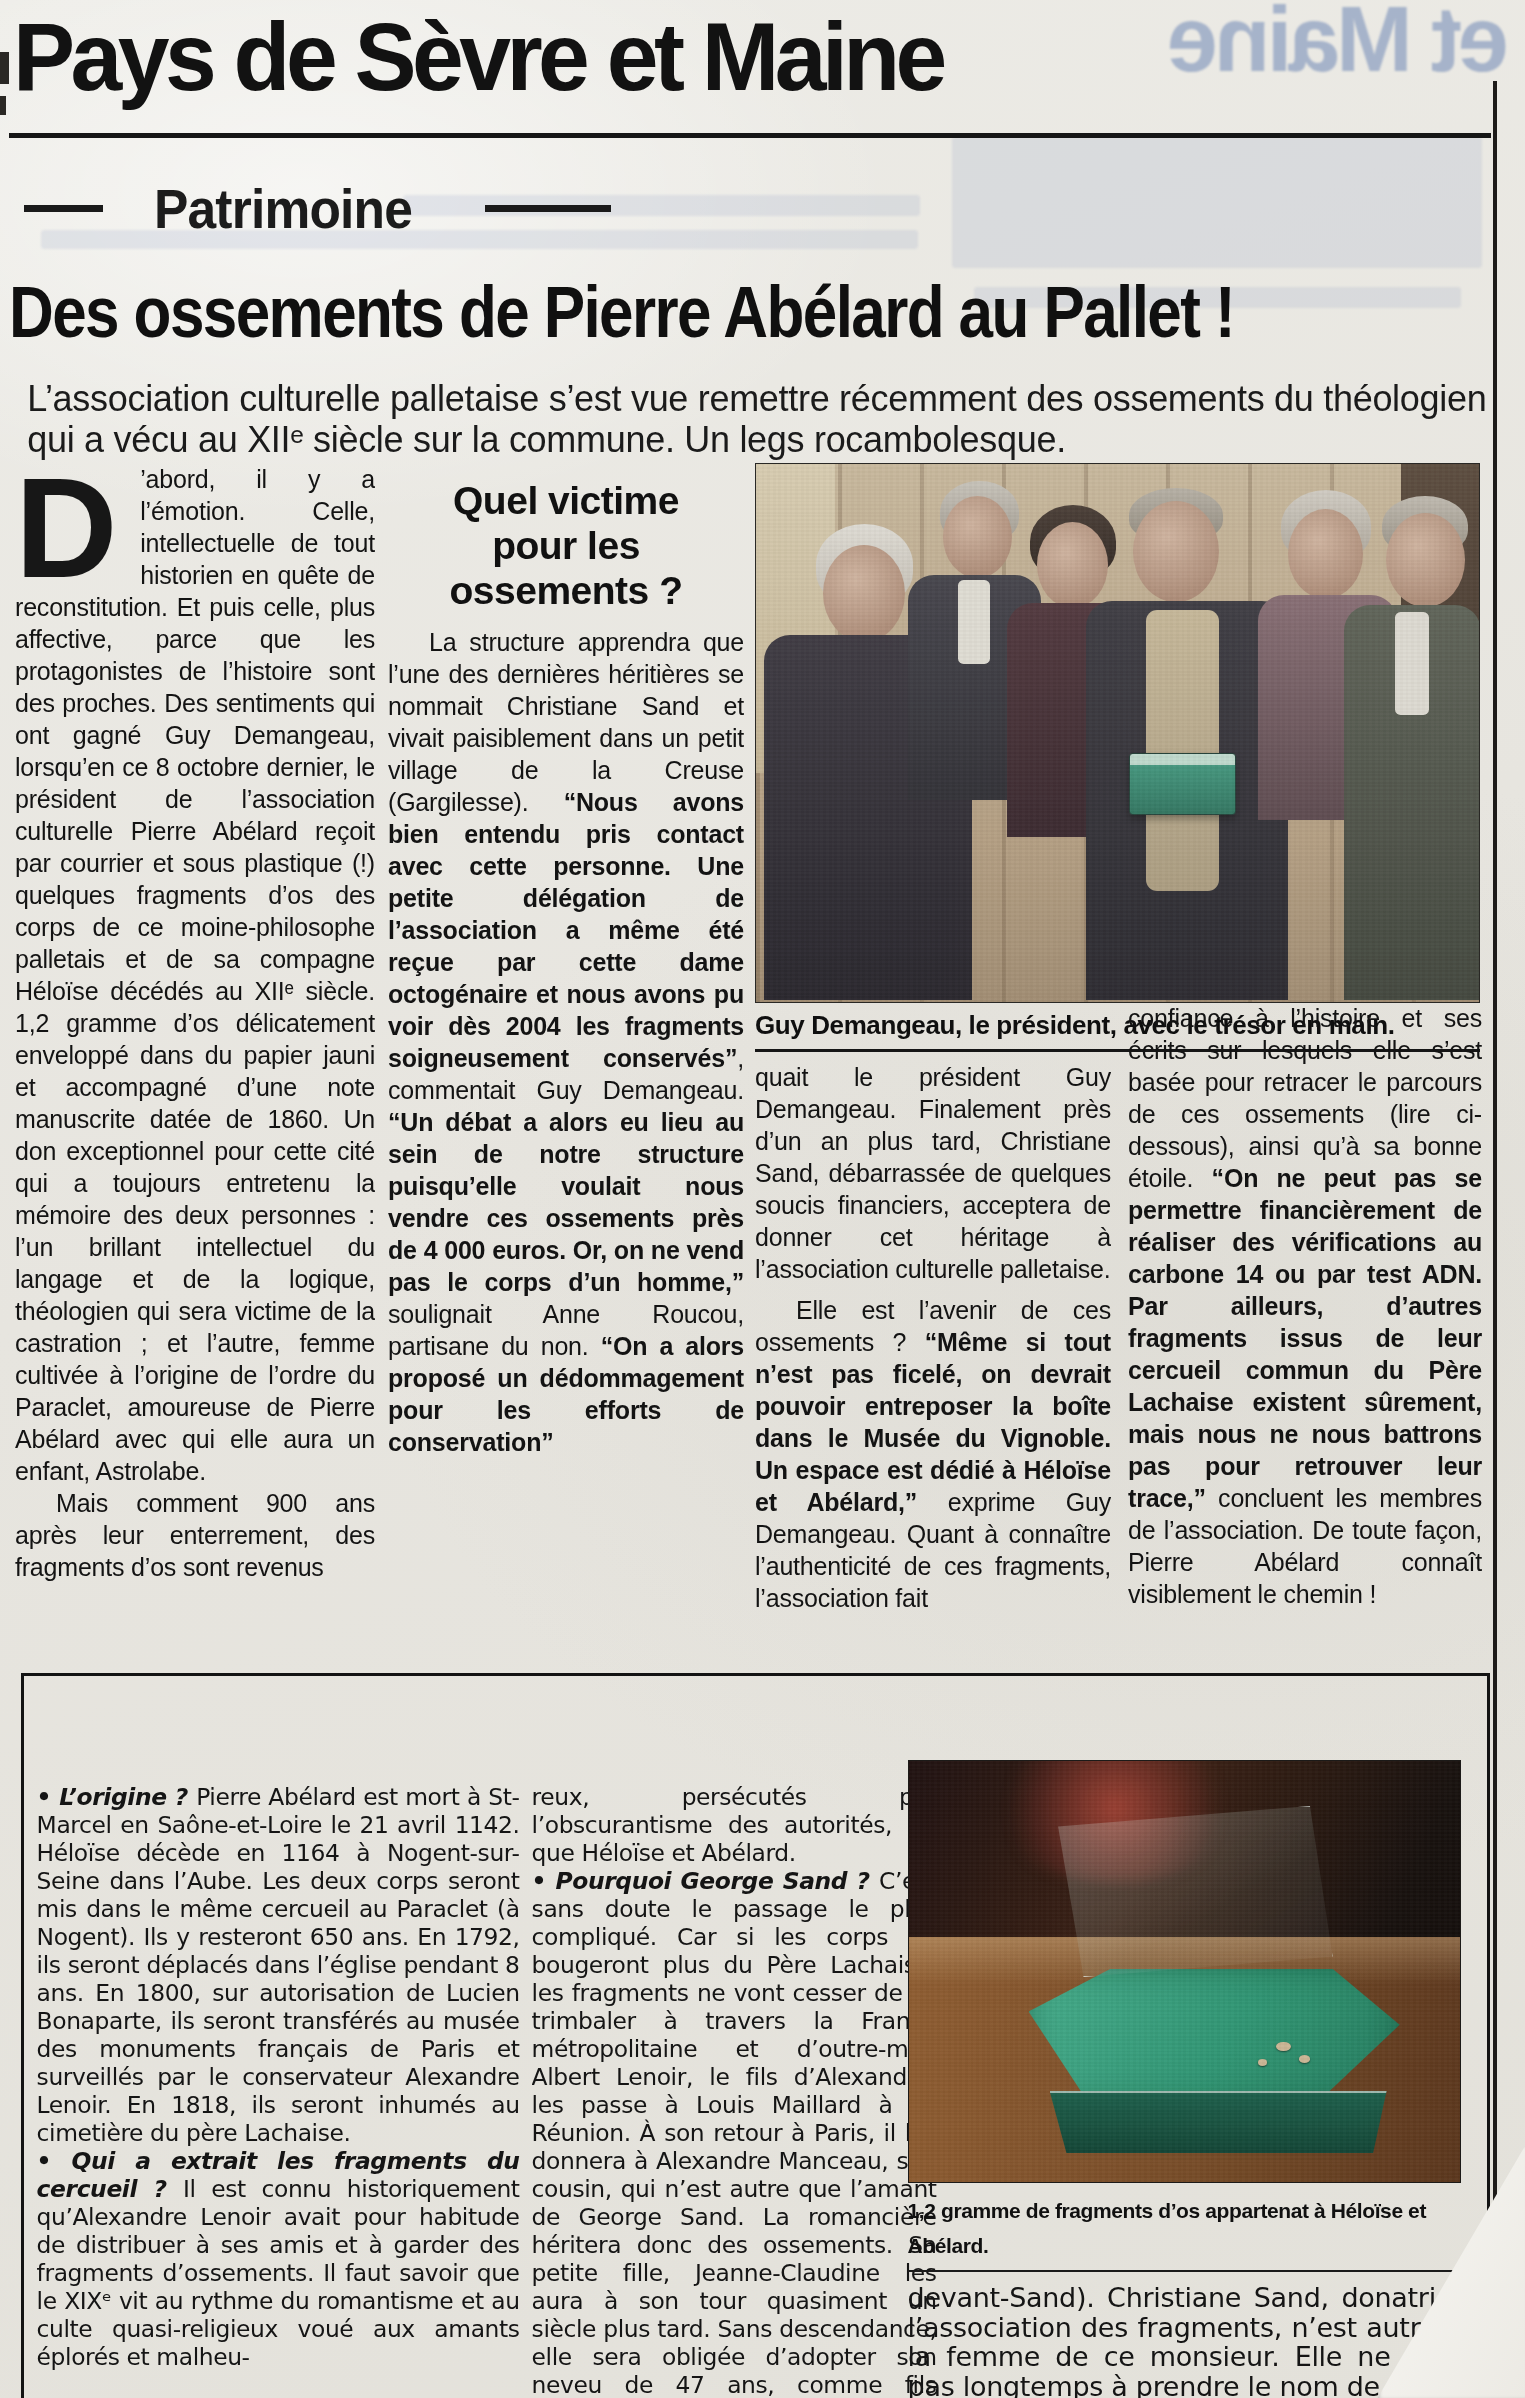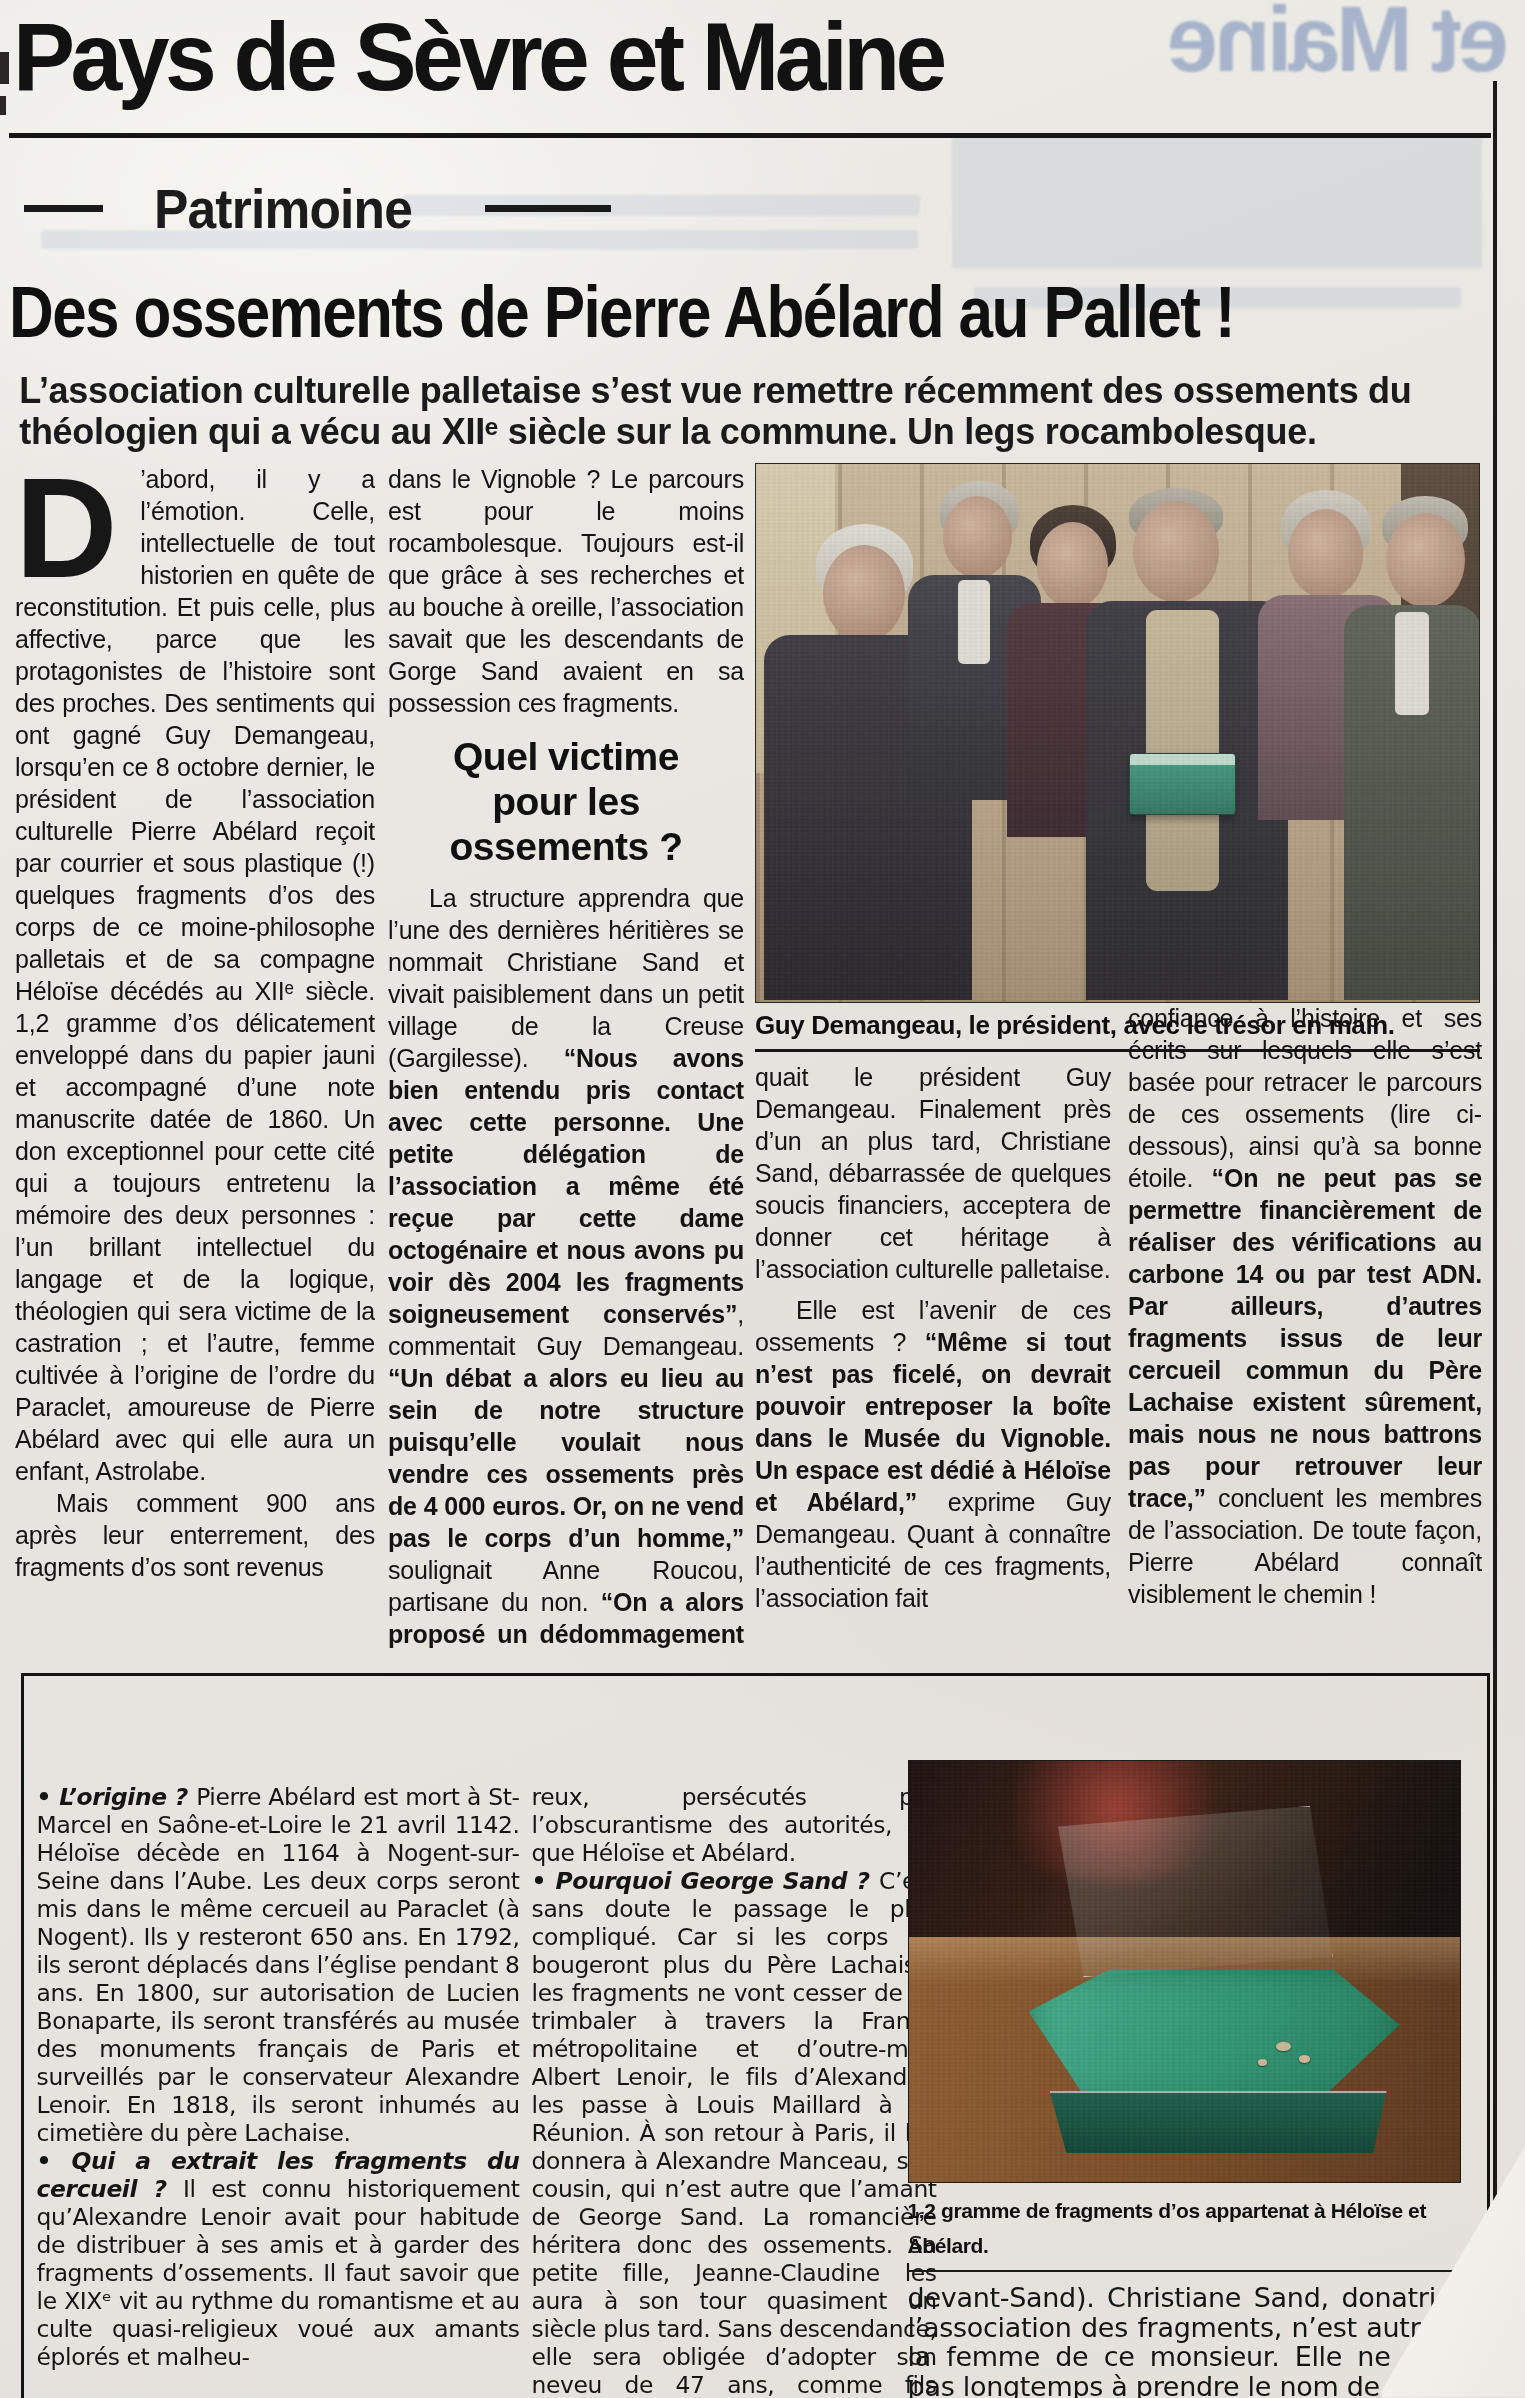--- a/index.html
+++ b/index.html
@@ -30,22 +30,22 @@
   .kicker .kword{
     font-size:56px;font-weight:bold;letter-spacing:-0.9px;color:#1c1c1c;
     transform:scaleX(.92);transform-origin:0 50%;white-space:nowrap;
   }
   .headline{
     position:absolute;left:9.4px;top:270px;margin:0;
     font-size:73px;font-weight:bold;letter-spacing:-1.9px;white-space:nowrap;color:#101010;
   }
   .headline .squeeze{display:inline-block;transform:scaleX(.85);transform-origin:0 0;}
   .standfirst{
-    position:absolute;left:11.2px;top:362px;width:1492px;margin:8px;
-    font-size:36px;line-height:41px;font-weight:700;color:#1b1b1b;letter-spacing:-0.3px;
+    position:absolute;left:11.2px;top:362px;width:1492px;margin:16px;
+    font-size:36px;line-height:41px;font-weight:400;color:#1b1b1b;letter-spacing:-0.3px;
   }
   
   .col{position:absolute;text-align:justify;font-size:25px;line-height:32px;letter-spacing:-0.2px;color:#131313;overflow:hidden;}
   .col p{margin:0;}
   .col p.gap{margin-top:9.4px;}
   .ind{text-indent:41px;}
   .col b{font-weight:bold;}
   .dropcap{
     float:left;font-size:142px;line-height:114px;font-weight:bold;color:#171717;
     width:114px;margin:7.5px 11.2px 5.6px 0;
@@ -172,21 +172,20 @@
 
   <h2 class="headline"><span class="squeeze">Des ossements de Pierre Abélard au Pallet !</span></h2>
   <p class="standfirst">L’association culturelle palletaise s’est vue remettre récemment des ossements du théologien qui a vécu au XIIᵉ siècle sur la commune. Un legs rocambolesque.</p>
 
   <div class="col col1">
     <p><span class="dropcap">D</span><span>’abord, il y a l’émotion. Celle, intellectuelle de tout historien en quête de reconstitution. Et puis celle, plus affective, parce que les protagonistes de l’histoire sont des proches. Des sentiments qui ont gagné Guy Demangeau, lorsqu’en ce 8 octobre dernier, le président de l’association culturelle Pierre Abélard reçoit par courrier et sous plastique (!) quelques fragments d’os des corps de ce moine-philosophe palletais et de sa compagne Héloïse décédés au XIIᵉ siècle. 1,2 gramme d’os délicatement enveloppé dans du papier jauni et accompagné d’une note manuscrite datée de 1860. Un don exceptionnel pour cette cité qui a toujours entretenu la mémoire des deux personnes : l’un brillant intellectuel du langage et de la logique, théologien qui sera victime de la castration ; et l’autre, femme cultivée à l’origine de l’ordre du Paraclet, amoureuse de Pierre Abélard avec qui elle aura un enfant, Astrolabe.</span></p>
     <p class="ind">Mais comment 900 ans après leur enterrement, des fragments d’os sont revenus</p>
   </div>
 
   <div class="col col2">
-    <p>dans le Vignoble ? Le parcours est pour le moins rocambolesque. Toujours est-il que grâce à ses recherches et au bouche à oreille, l’association savait que les descendants de Gorge Sand avaient en sa possession ces fragments.</p>
     <div class="subhead">
       <div>Quel victime</div>
       <div>pour les ossements ?</div>
     </div>
     <p class="ind"><span>La structure apprendra que l’une des dernières héritières se nommait Christiane Sand et vivait paisiblement dans un petit village de la Creuse (Gargilesse). </span><b>“Nous avons bien entendu pris contact avec cette personne. Une petite délégation de l’association a même été reçue par cette dame octogénaire et nous avons pu voir dès 2004 les fragments soigneusement conservés”</b><span>, commentait Guy Demangeau. </span><b>“Un débat a alors eu lieu au sein de notre structure puisqu’elle voulait nous vendre ces ossements près de 4 000 euros. Or, on ne vend pas le corps d’un homme,”</b><span> soulignait Anne Roucou, partisane du non. </span><b>“On a alors proposé un dédommagement pour les efforts de conservation”</b></p>
   </div>
 
   <div class="photo1">
     <div class="panel"></div>
     <div class="lightframe"></div>

